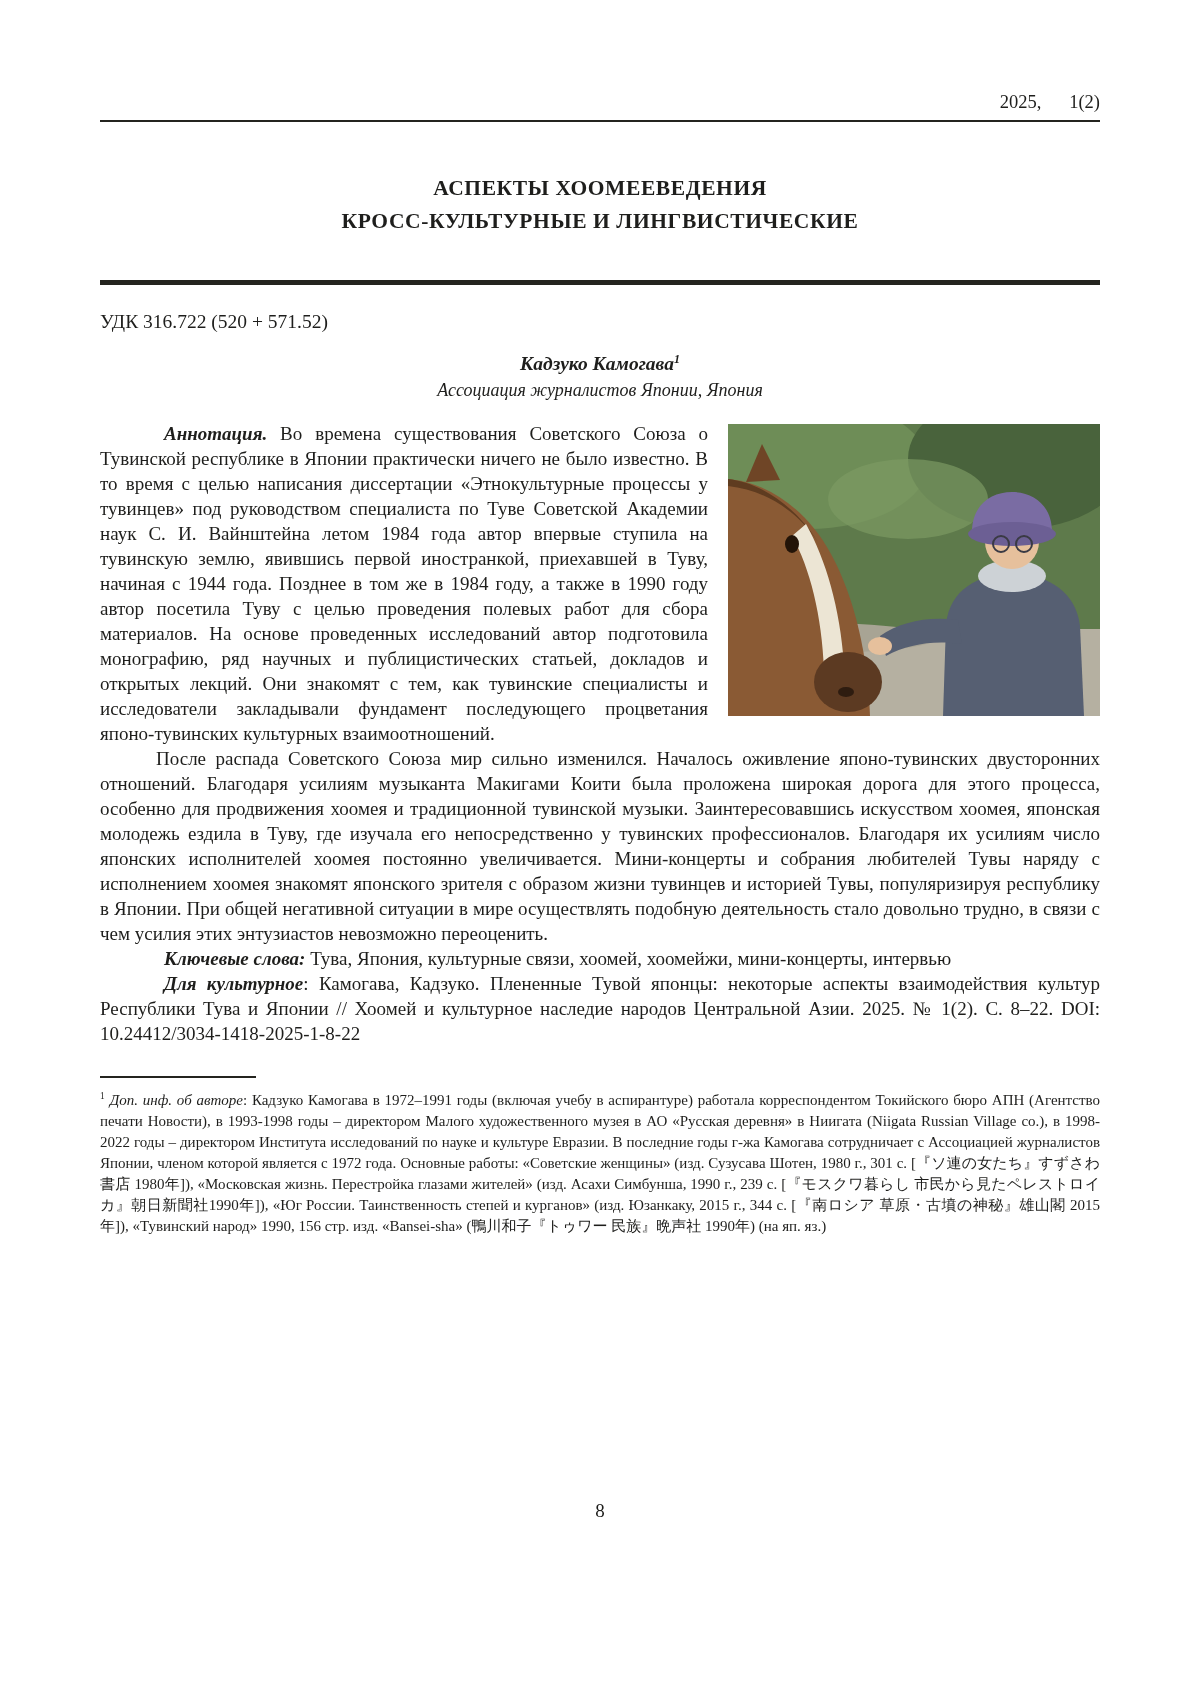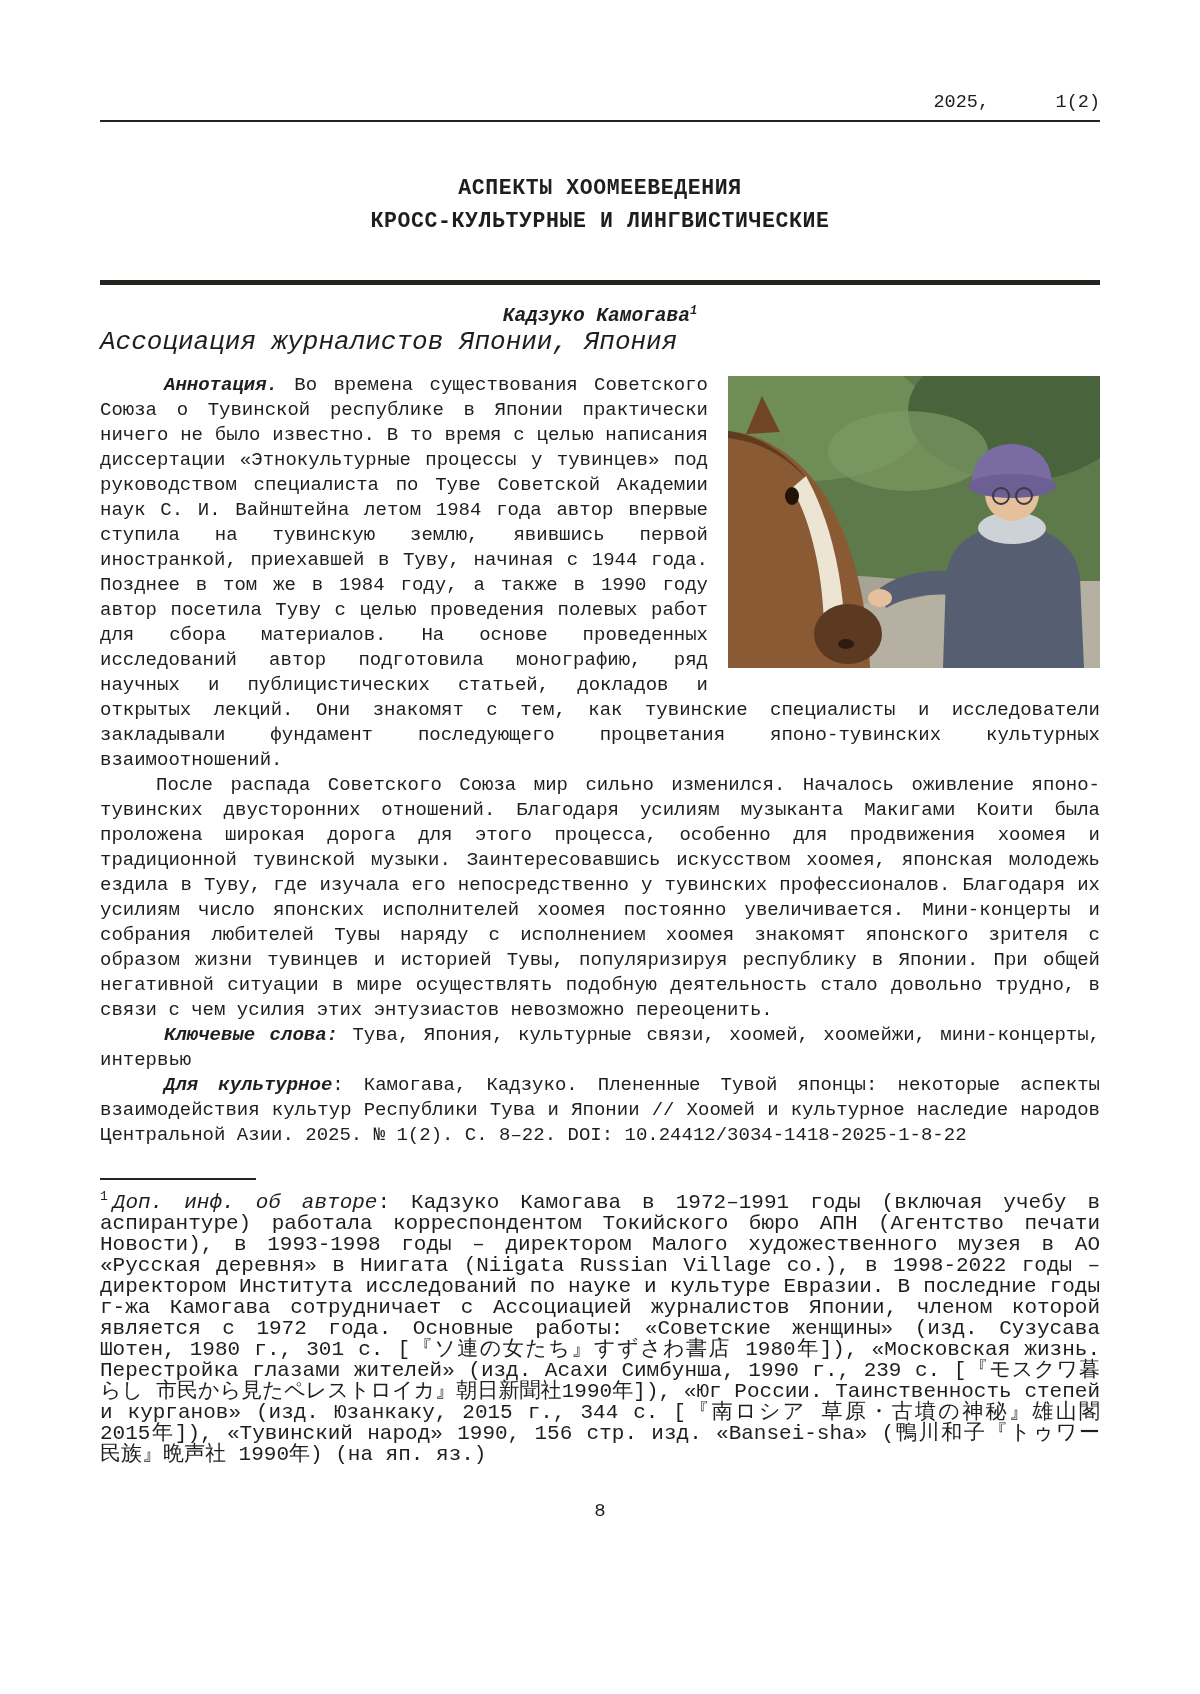--- a/index.html
+++ b/index.html
@@ -4,21 +4,21 @@
 <style>
   html, body { margin: 0; padding: 0; background: #ffffff; }
   body { width: 1200px; }
   .page {
     position: relative;
     width: 1200px;
     height: 1694px;
     background: #ffffff;
     box-sizing: border-box;
     padding: 92px 100px 0 100px;
-    font-family: Liberation Mono, monospace;
+    font-family: Liberation Serif, serif;
     color: #1e1e1c;
     overflow: hidden;
   }
   .header {
     display: flex;
     justify-content: flex-end;
     border-bottom: 2px solid #24241f;
     padding-bottom: 7px;
   }
   .issue { font-size: 18.5px; white-space: pre; }
@@ -41,22 +41,23 @@
   }
   .author-line {
     margin-top: 18px;
     text-align: center;
     font-weight: bold;
     font-style: italic;
     font-size: 19.5px;
     line-height: 26px;
   }
   .affiliation {
+    text-align: center;
     font-style: italic;
-    font-size: 26px;
+    font-size: 18px;
     line-height: 26px;
   }
   .body-text { font-size: 19px; line-height: 25px; text-align: justify; }
   .abstract { margin-top: 18px; }
   p.para { margin: 0; text-indent: 56px; }
   .lead { font-weight: bold; font-style: italic; margin-left: 8px; }
   .photo-float {
     float: right;
     width: 372px;
     height: 292px;
@@ -65,21 +66,21 @@
   .photo-float svg { display: block; width: 100%; height: 100%; }
   sup.fn { font-size: 0.62em; vertical-align: super; line-height: 0; }
   .footnote-rule {
     margin: 30px 0 0 0;
     width: 156px;
     border: 0;
     border-top: 2.5px solid #24241f;
   }
   .footnote {
     margin-top: 12px;
-    font-size: 21px;
+    font-size: 15px;
     line-height: 21px;
     text-align: justify;
   }
   .footnote .fn-label { font-style: italic; }
   .footnote sup.fn { margin-right: 5px; }
   .page-number {
     position: absolute;
     left: 0;
     right: 0;
     bottom: 172px;
@@ -96,20 +97,21 @@
     <span class="issue">2025,      1(2)</span>
   </div>
 
   <div class="section-title">
     <div>АСПЕКТЫ ХООМЕЕВЕДЕНИЯ</div>
     <div>КРОСС-КУЛЬТУРНЫЕ И ЛИНГВИСТИЧЕСКИЕ</div>
   </div>
 
   <div class="rule-thick"></div>
 
+  <div class="udk">УДК 316.722 (520 + 571.52)</div>
 
 
   <div class="author-line"><span>Кадзуко Камогава</span><sup class="fn">1</sup></div>
 
   <div class="affiliation">Ассоциация журналистов Японии, Япония</div>
 
   <div class="body-text abstract">
 
     <p class="para"><span class="photo-float">
           <svg viewBox="0 0 372 292" xmlns="http://www.w3.org/2000/svg" preserveAspectRatio="none">

